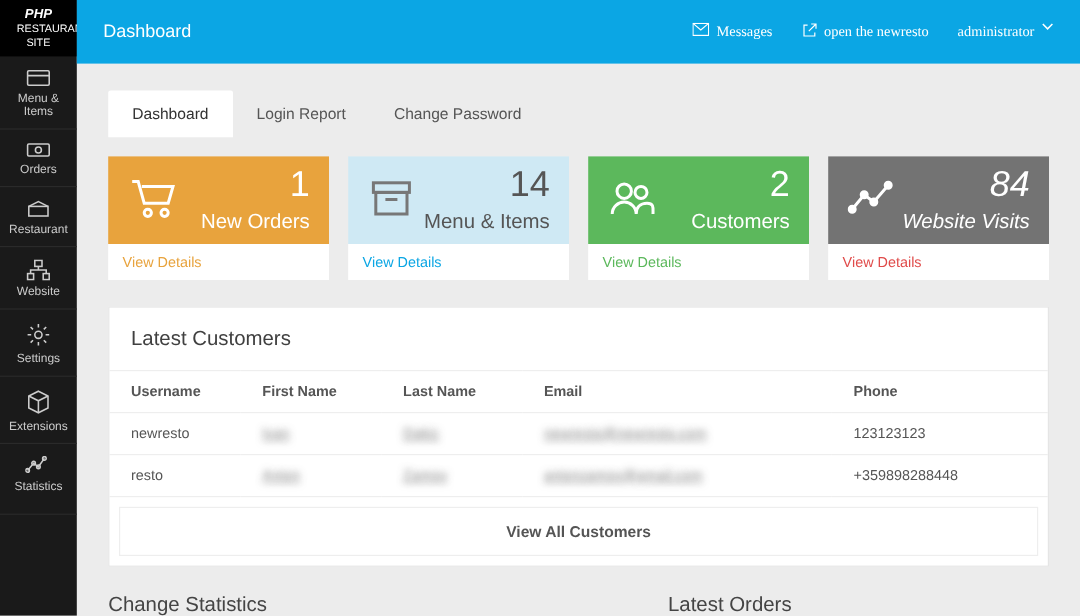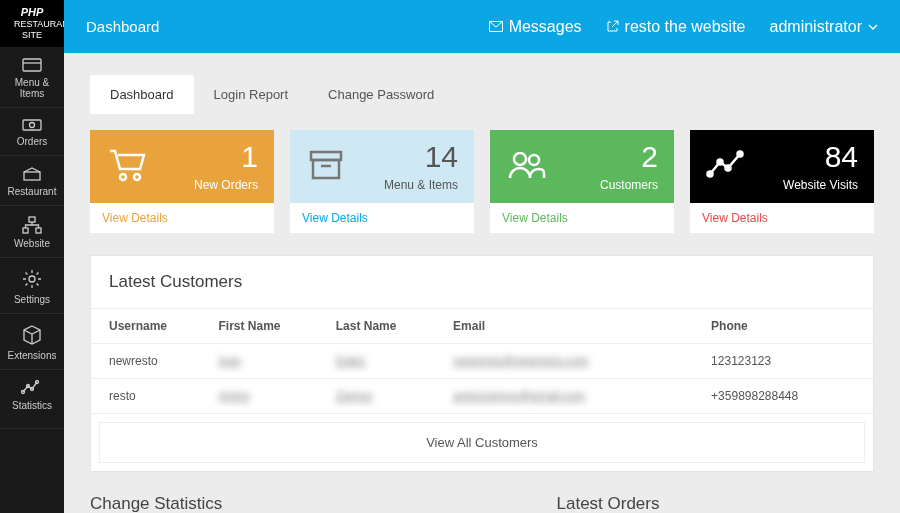--- a/index.html
+++ b/index.html
@@ -5,48 +5,48 @@
   * { box-sizing: border-box; margin: 0; padding: 0; }
   body { font-family: Arial, Helvetica, sans-serif; font-size: 13px; background: #ececec; width: 900px; height: 513px; overflow: hidden; }
   .sidebar { position: absolute; left: 0; top: 0; width: 64px; height: 513px; background: #1a1a1a; color: #fff; }
   .logo { background: #000; text-align: center; padding: 6px 14px; font-size: 9px; line-height: 1.2; color: #fff; }
   .logo b { font-style: italic; font-size: 11px; display: block; }
   .navitem { text-align: center; color: #ccc; font-size: 10px; padding: 10px 2px 8px; cursor: pointer; border-bottom: 1px solid #2a2a2a; }
   .navitem svg { display: block; margin: 0 auto 4px; }
   .topbar { position: absolute; left: 64px; top: 0; right: 0; height: 53px; background: #0ba6e4; color: #fff; display: flex; align-items: center; padding: 0 22px; }
   .topbar .title { font-size: 15px; }
   .topbar .spacer { flex: 1; }
-  .topbar .tb-link { margin-left: 24px; font-size: 16px; cursor: pointer; display: inline-flex; align-items: center; gap: 6px; }
+  .topbar .tb-link { margin-left: 24px; font-size: 12px; cursor: pointer; display: inline-flex; gap: 6px; font-family: Liberation Serif, serif; }
   .main { position: absolute; left: 64px; top: 53px; right: 0; bottom: 0; overflow: auto; padding: 22px 26px 0; }
   .tabs { display: flex; }
   .tab { padding: 12px 20px; font-size: 13px; color: #555; cursor: pointer; }
   .tab.active { background: #fff; color: #333; border-radius: 2px 2px 0 0; }
   .cards { display: flex; gap: 16px; margin-top: 16px; }
   .card-wrap { flex: 1; }
   .card { height: 73px; color: #fff; display: flex; align-items: center; padding: 0 16px; position: relative; }
   .card .cicon { width: 44px; }
   .card .ctext { flex: 1; text-align: right; }
   .card .cnum { font-size: 30px; font-weight: 300; line-height: 1; }
-  .card .clabel { font-size: 12px; margin-top: 6px; }
+  .card .clabel { font-size: 17px; margin-top: 6px; }
   .card.orange { background: #e8a33d; }
   .card.blue { background: #cfe9f4; color: #555; }
   .card.green { background: #5cb85c; }
-  .card.red { background: #000000; }
+  .card.red { background: #737373; font-style: italic; }
   .viewdetails { display: block; background: #fff; padding: 8px 12px; font-size: 12px; cursor: pointer; }
   .vd-orange { color: #e8a33d; }
   .vd-blue { color: #0ba6e4; }
   .vd-green { color: #5cb85c; }
   .vd-red { color: #e04b4a; }
   .panel { background: #fff; margin-top: 22px; padding: 0; border: 1px solid #e5e5e5; }
   .panel-title { font-size: 17px; color: #404040; padding: 16px 18px; }
   table { width: 100%; border-collapse: collapse; font-size: 12px; }
   th { text-align: left; color: #555; font-weight: 600; padding: 10px 18px; border-top: 1px solid #eee; border-bottom: 1px solid #eee; }
   td { padding: 10px 18px; border-bottom: 1px solid #eee; color: #555; }
   .blurred { color: transparent; text-shadow: 0 0 6px rgba(80,80,80,0.7); user-select: none; text-decoration: underline; }
-  .viewall { text-align: center; padding: 12px; color: #555; cursor: pointer; border: 1px solid #eee; margin: 8px; font-size: 13px; }
+  .viewall { text-align: center; padding: 12px; color: #555; cursor: pointer; border: 1px solid #eee; margin: 8px; font-size: 13px; font-weight: bold; }
   .row2 { display: flex; gap: 22px; margin-top: 22px; }
   .col-left { flex: 1.4; }
   .col-right { flex: 1; }
   .sect-title { font-size: 17px; color: #444; margin-bottom: 14px; }
 </style>
 </head>
 <body>
 
 <div class="sidebar">
   <div class="logo">
@@ -118,21 +118,21 @@
         <rect x="0.5" y="0.5" width="13" height="10"></rect>
         <path d="M0.5 0.5L7 6l6.5-5.5"></path>
       </svg>
     <span>Messages</span>
   </div>
   <div class="tb-link">
     <svg width="13" height="13" viewBox="0 0 13 13" fill="none" stroke="#fff" stroke-width="1">
         <path d="M5 2H2v9h9V8"></path>
         <path d="M8 1h4v4M12 1L6 7"></path>
       </svg>
-    <span>resto the website</span>
+    <span>open the newresto</span>
   </div>
   <div class="tb-link">
     <span>administrator</span>
     <svg width="10" height="6" viewBox="0 0 10 6" fill="none" stroke="#fff" stroke-width="1.3">
         <path d="M1 1l4 4 4-4"></path>
       </svg>
   </div>
 </div>
 
 <div class="main">

